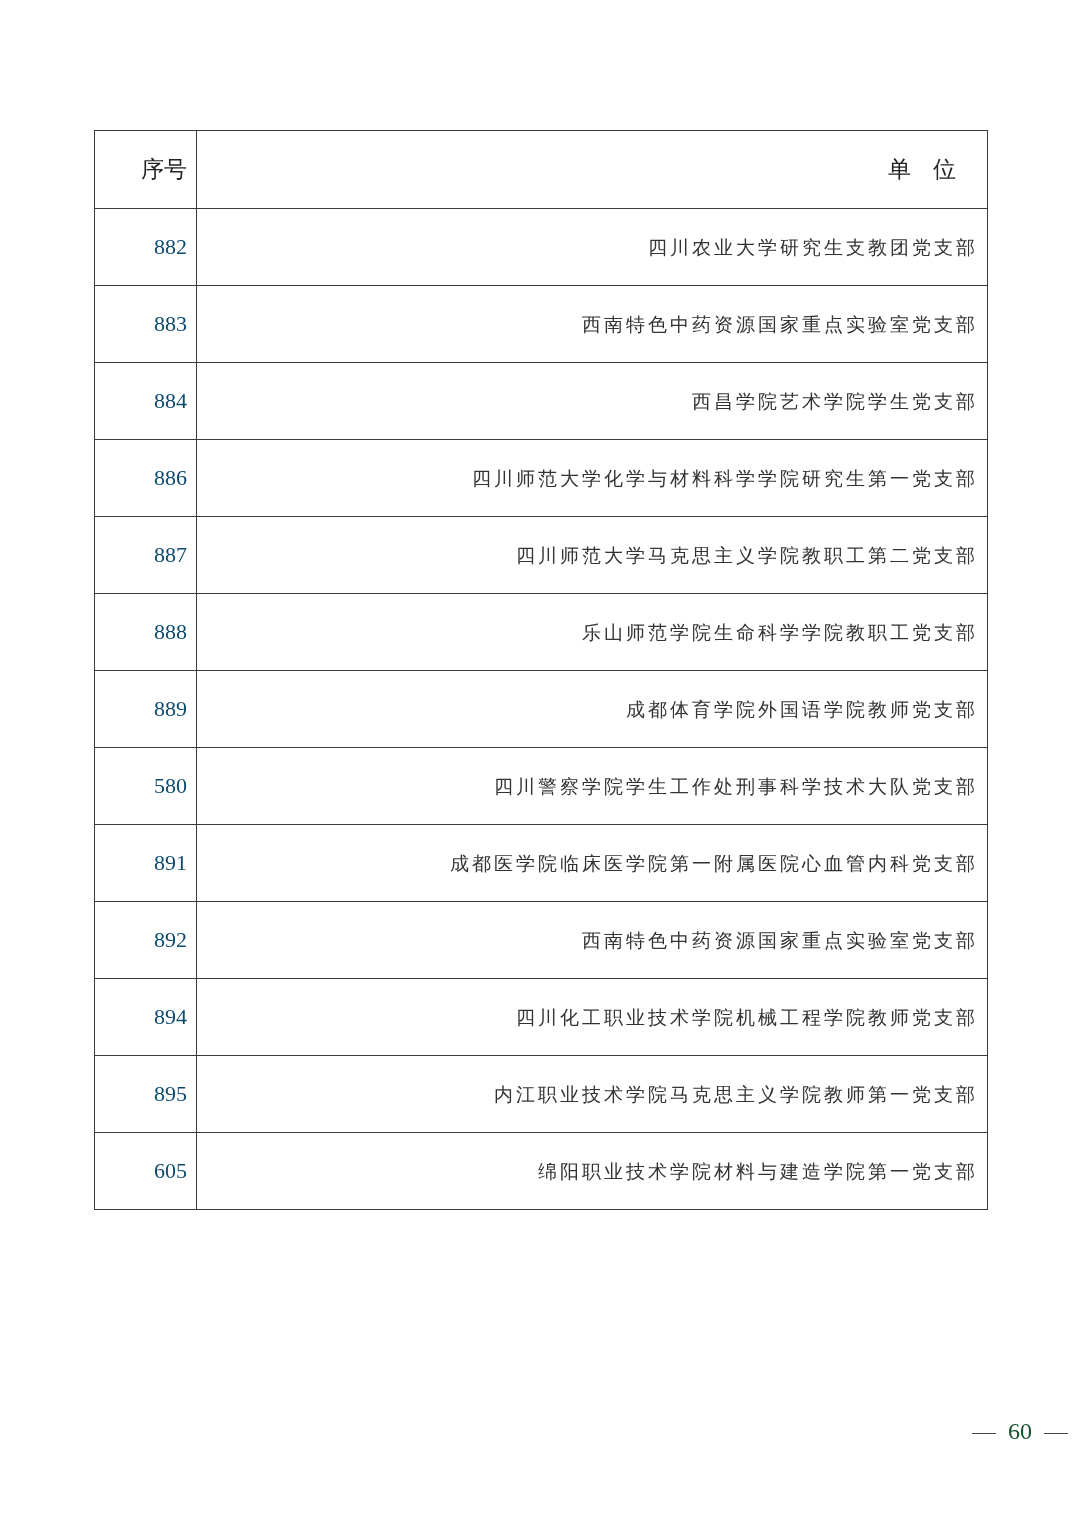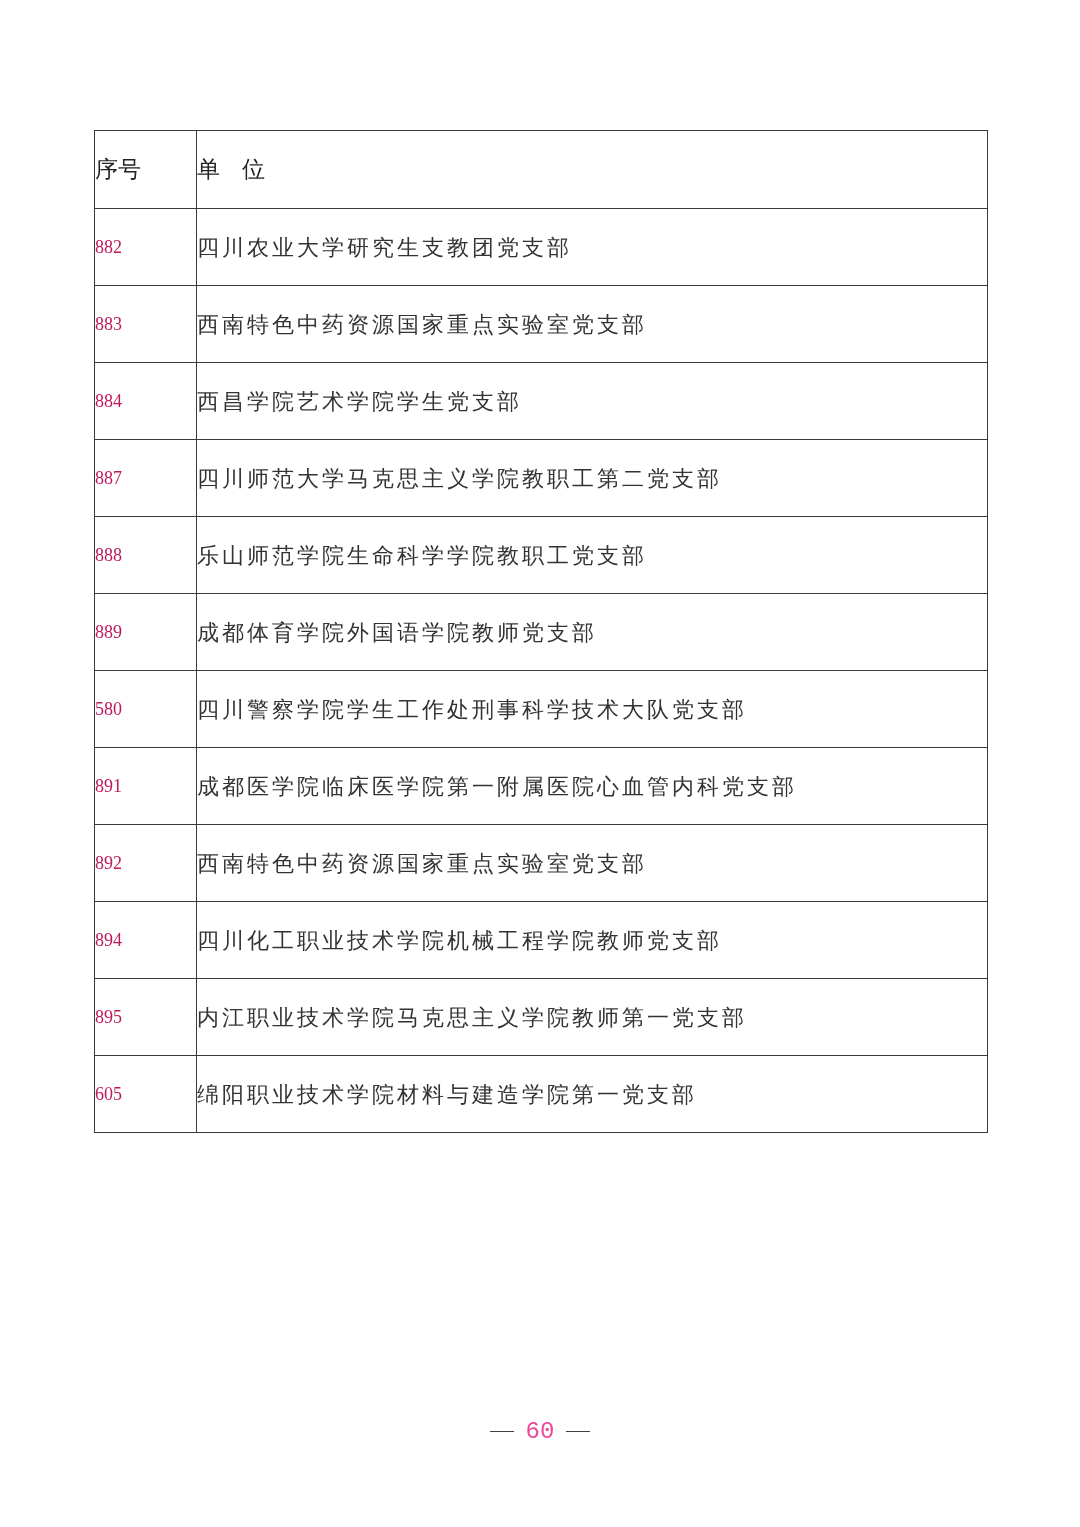--- a/index.html
+++ b/index.html
@@ -25,22 +25,22 @@
     table.list {
       position: absolute;
       left: 94px;
       top: 130px;
       width: 893px;
       border-collapse: collapse;
       table-layout: fixed;
     }
     table.list td, table.list th {
       border: 1.5px solid #3a3a3a;
-      padding: 0;
-      text-align: left;
+      padding: 9px;
+      text-align: right;
       vertical-align: middle;
       font-weight: normal;
     }
     col.c-no { width: 102px; }
     col.c-unit { width: 791px; }
     tr.head-row { height: 78px; }
     tr.data-row { height: 77px; }
     th.h-no {
       font-family: "DejaVu Sans", "Liberation Sans", sans-serif;
       font-size: 23px;
@@ -50,40 +50,40 @@
     th.h-unit {
       font-family: "DejaVu Sans", "Liberation Sans", sans-serif;
       font-size: 23px;
       font-weight: bold;
       letter-spacing: 22px;
       padding-bottom: 8px;
       color: #222;
     }
     td.c-no {
       font-family: "Liberation Serif", "DejaVu Serif", serif;
-      font-size: 18px;
-      color: #be185d;
+      font-size: 22px;
+      color: #0c4a6e;
     }
     td.c-unit {
       font-family: "DejaVu Sans", "Liberation Sans", sans-serif;
-      font-size: 22px;
+      font-size: 19px;
       letter-spacing: 3px;
       line-height: 33px;
       color: #333;
       padding: 0 30px;
     }
     .page-number {
       position: absolute;
       left: 0;
       width: 1080px;
       top: 1418px;
-      text-align: center;
-      font-family: Liberation Mono, monospace;
+      text-align: right;
+      font-family: Liberation Serif, serif;
       font-size: 24px;
-      color: #ec4899;
+      color: #14532d;
     }
     .page-number .dash {
       display: inline-block;
       width: 24px;
       height: 1.5px;
       background: #444;
       vertical-align: middle;
       margin: 0 12px;
     }
   </style>
@@ -107,20 +107,24 @@
         <td class="c-no">882</td>
         <td class="c-unit">四川农业大学研究生支教团党支部</td>
       </tr>
       <tr class="data-row">
         <td class="c-no">883</td>
         <td class="c-unit">西南特色中药资源国家重点实验室党支部</td>
       </tr>
       <tr class="data-row">
         <td class="c-no">884</td>
         <td class="c-unit">西昌学院艺术学院学生党支部</td>
+      </tr>
+      <tr class="data-row">
+        <td class="c-no">886</td>
+        <td class="c-unit">四川师范大学化学与材料科学学院研究生第一党支部</td>
       </tr>
       <tr class="data-row">
         <td class="c-no">887</td>
         <td class="c-unit">四川师范大学马克思主义学院教职工第二党支部</td>
       </tr>
       <tr class="data-row">
         <td class="c-no">888</td>
         <td class="c-unit">乐山师范学院生命科学学院教职工党支部</td>
       </tr>
       <tr class="data-row">

